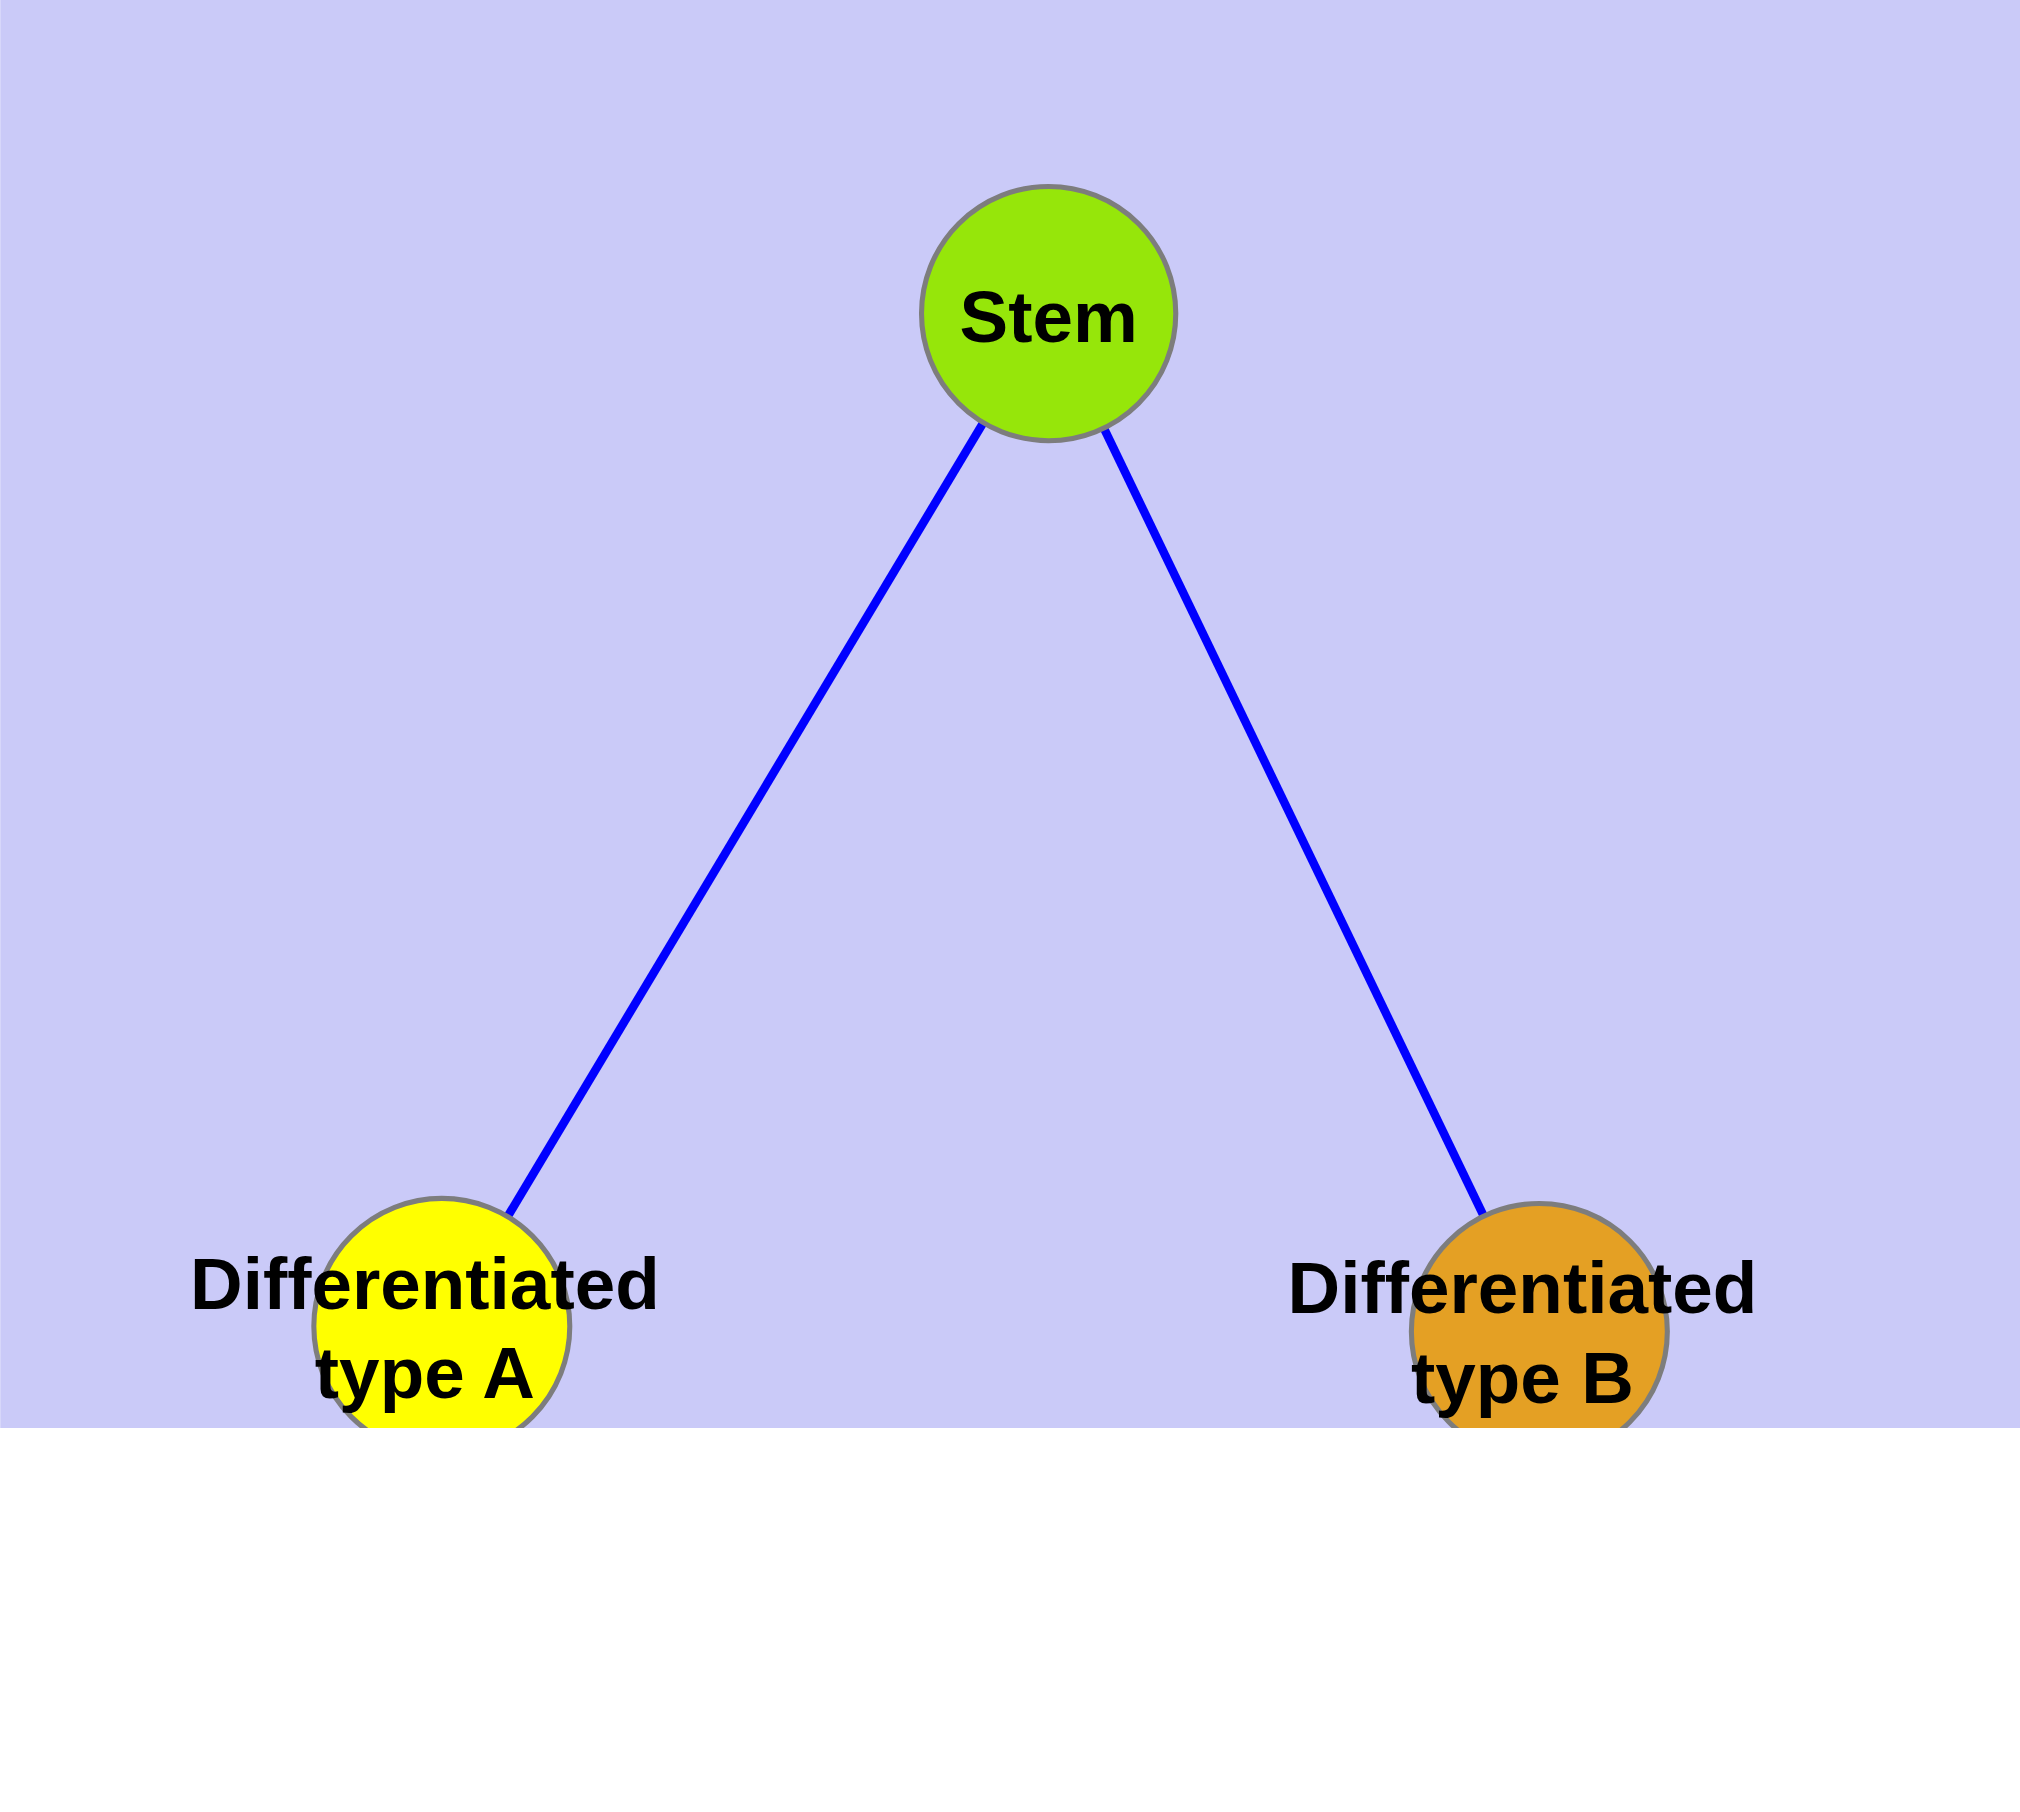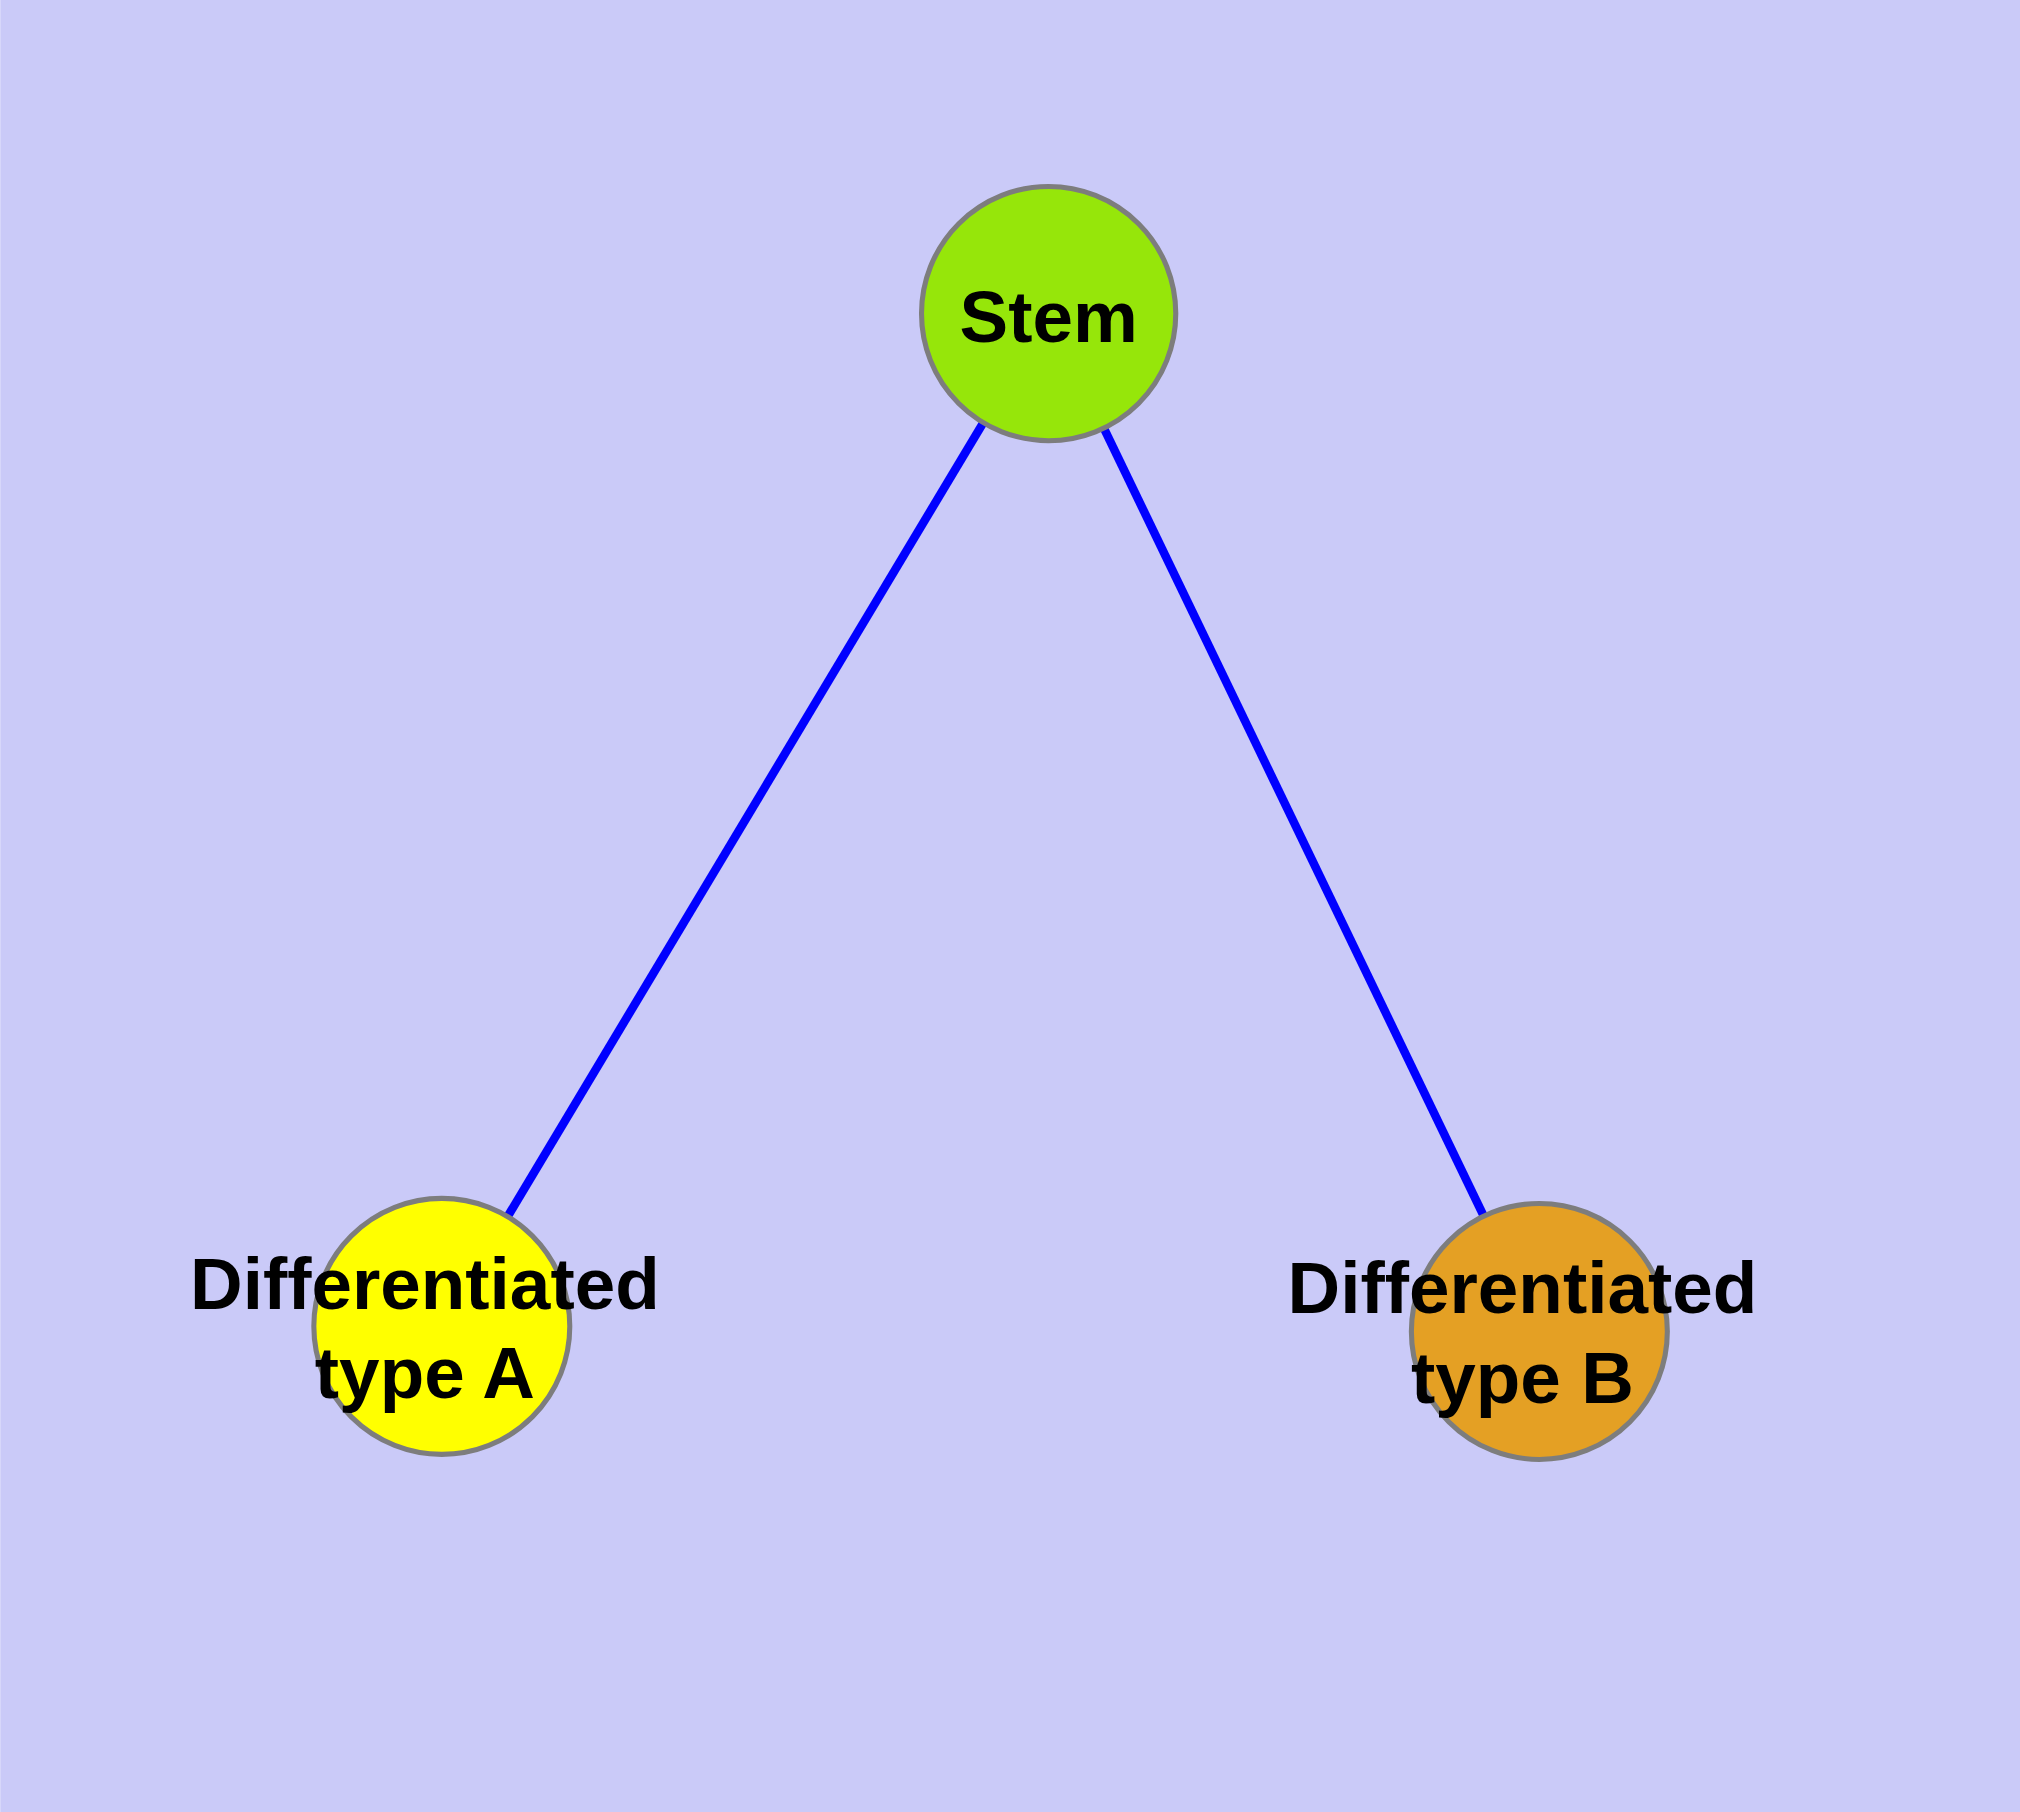--- a/index.html
+++ b/index.html
@@ -2,21 +2,21 @@
 <html style="font-size:13.6px"><head>
 <meta charset="utf-8">
 <style>
   html, body {
     margin: 0;
     padding: 0;
     background: #ffffff;
   }
   .stage {
     width: 2021px;
-    height: 1812px;
+    height: 1428px;
     position: relative;
     overflow: hidden;
   }
   svg {
     display: block;
   }
   .node-label {
     font-family: "Liberation Sans", sans-serif;
     font-weight: bold;
     font-size: 86px;

